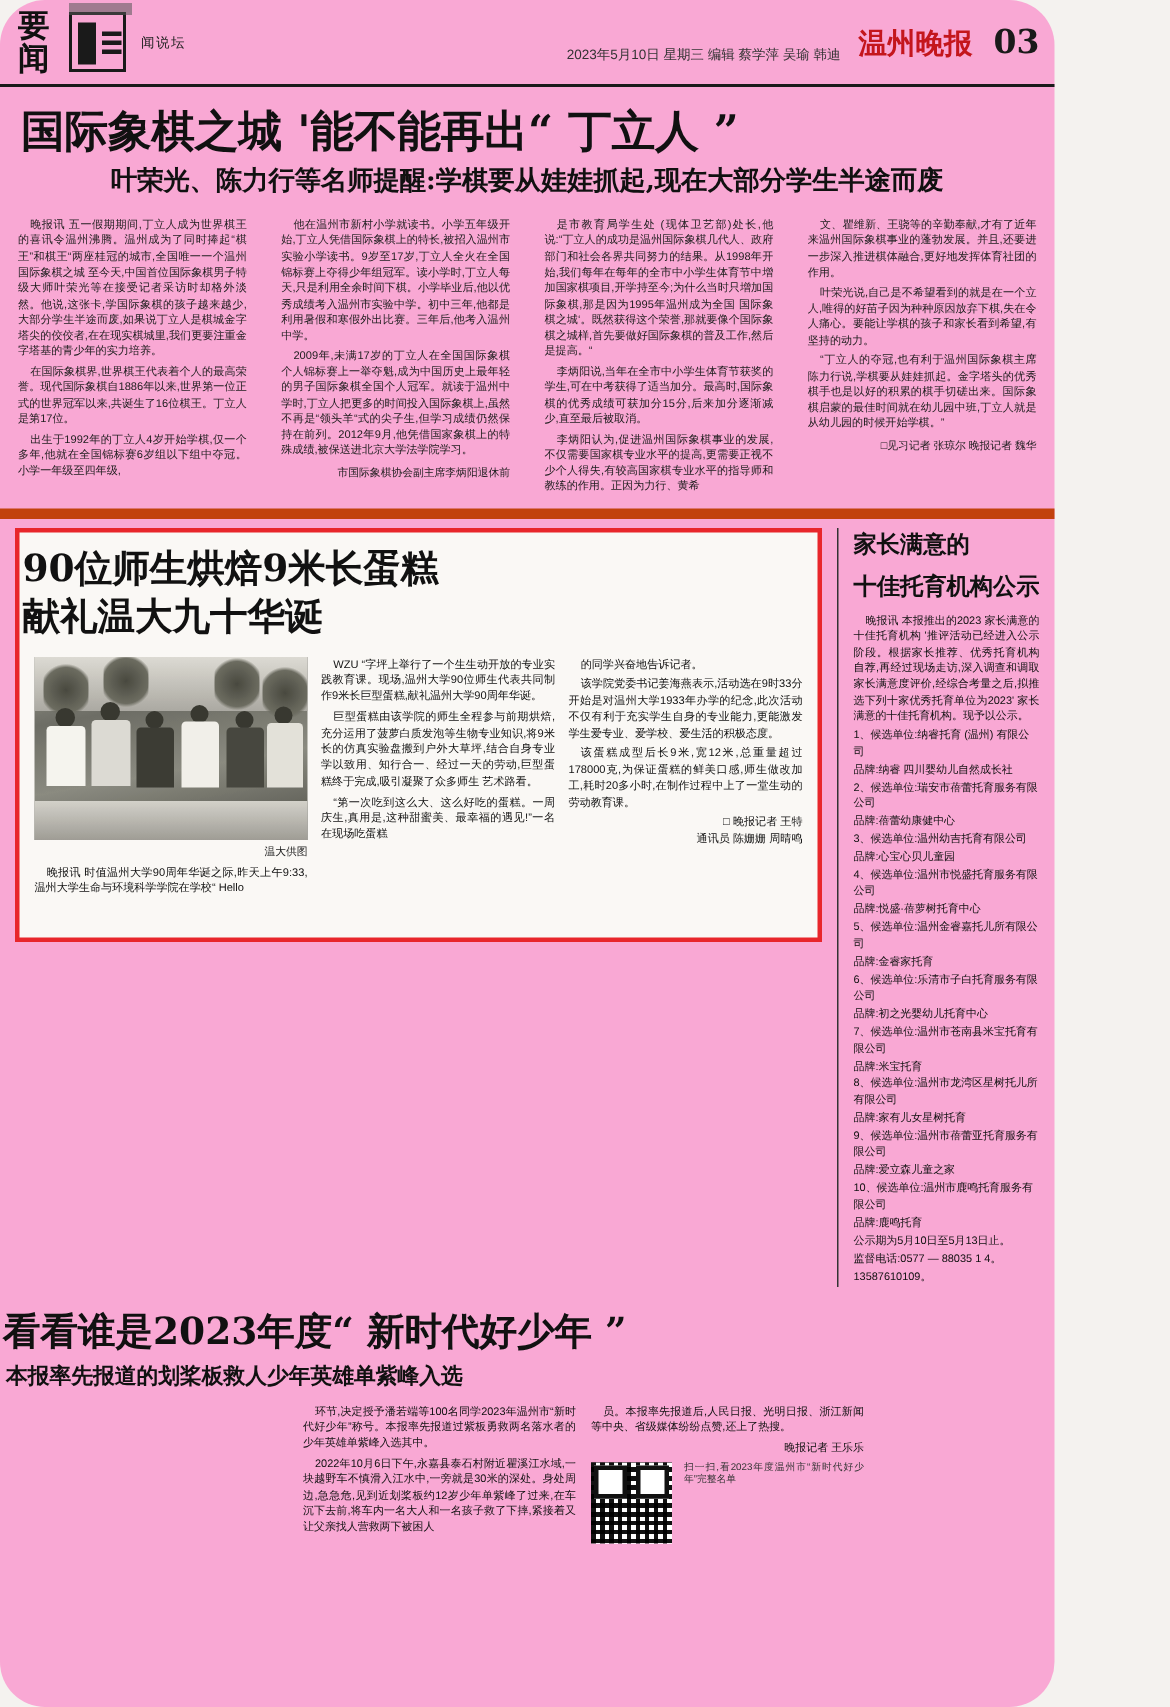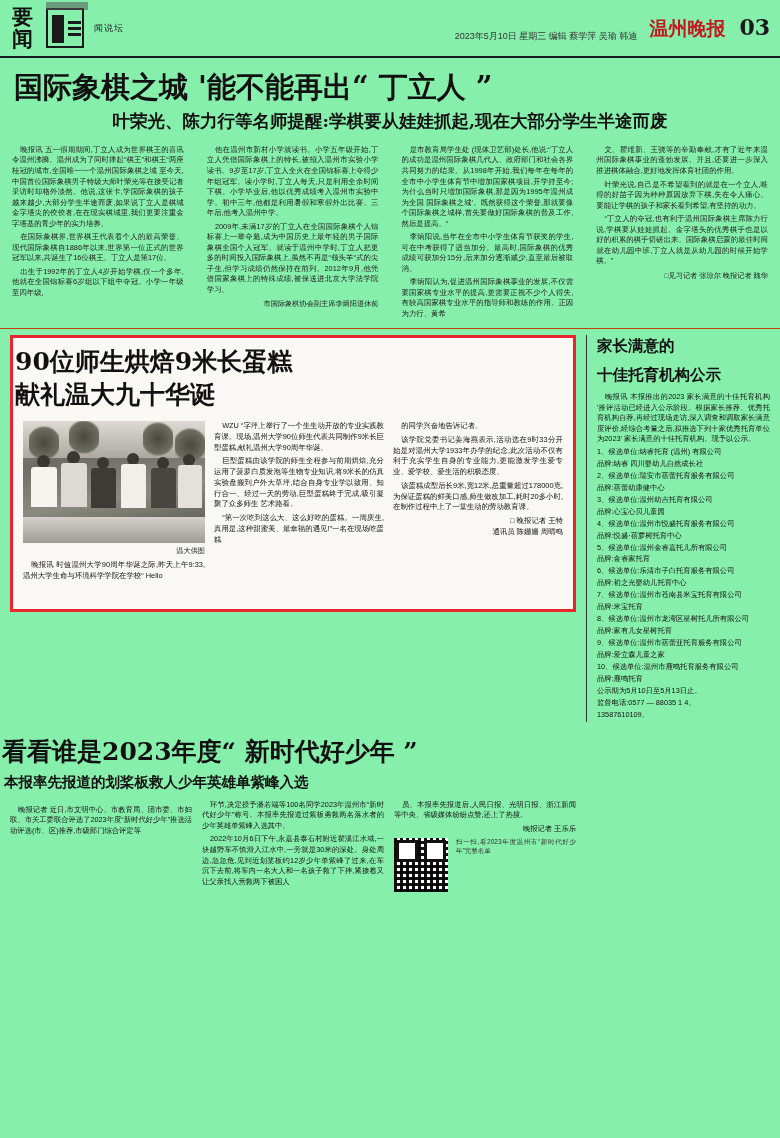--- a/index.html
+++ b/index.html
@@ -7,22 +7,23 @@
   body {
     width: 780px; height: 1138px;
     background: #f4f2ef;
     font-family: "Liberation Sans", sans-serif;
     color: #111;
     overflow: hidden;
     position: relative;
   }
   .page {
     position: relative;
-    width: 780px; height: 1138px;
-    background: #86efac;
+    width: 703px; height: 1138px;
+    background: #f9a8d4;
+    border-radius: 30px;
   }
 
   
   .masthead {
     position: relative;
     height: 58px;
     border-bottom: 2px solid #1a1a1a;
     display: flex;
     align-items: center;
     padding: 0 10px;
@@ -117,21 +118,21 @@
     text-align: center;
     margin-top: 6px;
     white-space: nowrap;
   }
 
   
   .top-body {
     display: flex;
     gap: 23px;
     padding: 8px 12px 6px 12px;
-    border-bottom: 1px solid #c2410c;
+    border-bottom: 7px solid #c2410c;
   }
   .tcol {
     flex: 1;
     font-size: 7.4px;
     line-height: 1.42;
     text-align: justify;
     color: #1c1c1c;
     position: relative;
   }
   .tcol p { margin: 0 0 3px 0; text-indent: 1.1em; }
@@ -479,23 +480,20 @@
     </div>
   </div>
 
   <div class="bottom">
     <div class="bottom-left">
       <div class="h2b-main">看看谁是2023年度“ 新时代好少年 ”</div>
       <div class="h2b-sub">本报率先报道的划桨板救人少年英雄单紫峰入选</div>
 
       <div class="bottom-cols">
         <div class="ad-wrap">
-          <div class="ad-text-below">
-            <p>晚报记者 近日,市文明中心、市教育局、团市委、市妇联、市关工委联合评选了2023年度“新时代好少年”推选活动评选(市、区)推荐,市级部门综合评定等</p>
-          </div>
         </div>
 
         <div class="bcol">
           <p>环节,决定授予潘若端等100名同学2023年温州市“新时代好少年”称号。本报率先报道过紫板勇救两名落水者的少年英雄单紫峰入选其中。</p>
           <p>2022年10月6日下午,永嘉县泰石村附近瞿溪江水域,一块越野车不慎滑入江水中,一旁就是30米的深处。身处周边,急急危,见到近划桨板约12岁少年单紫峰了过来,在车沉下去前,将车内一名大人和一名孩子救了下摔,紧接着又让父亲找人营救两下被困人</p>
         </div>
 
         <div class="bcol">
           <p>员。本报率先报道后,人民日报、光明日报、浙江新闻等中央、省级媒体纷纷点赞,还上了热搜。</p>
           <div class="byline" style="text-align:right">晚报记者 王乐乐</div>

